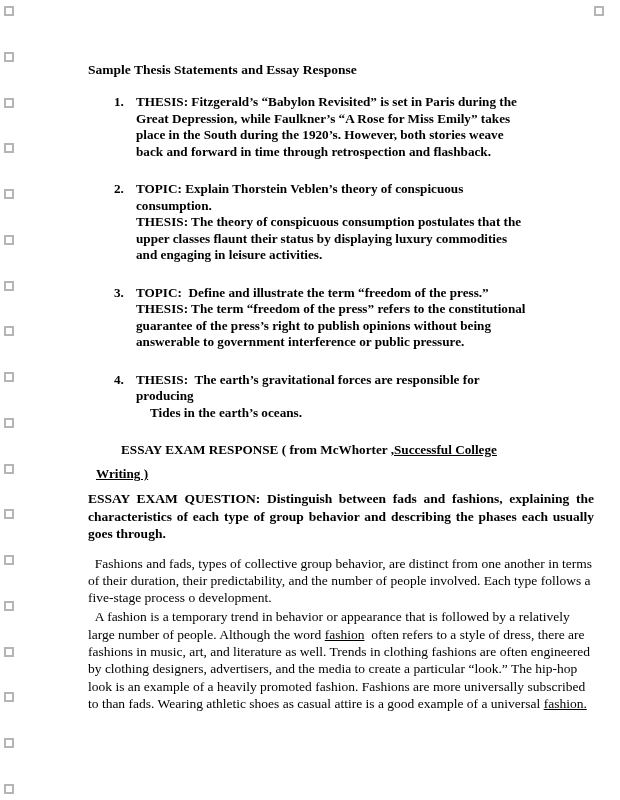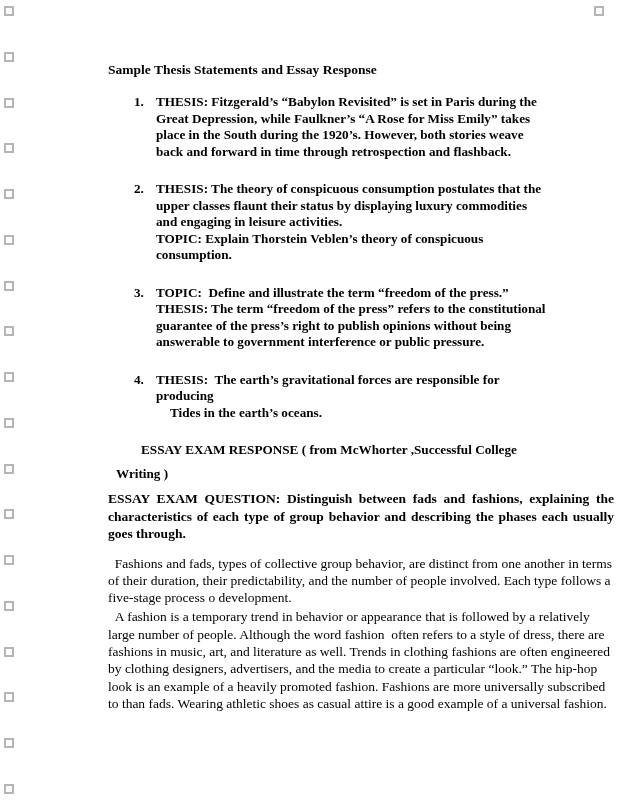--- a/index.html
+++ b/index.html
@@ -16,21 +16,21 @@
     position: absolute; left: 4px; top: 6px; height: 788px;
     display: flex; flex-direction: column; justify-content: space-between;
   }
   .sq {
     width: 10px; height: 10px;
     border: 2px solid #b5b5b5;
     background: #fff;
   }
   .sq-topright { position: absolute; top: 6px; right: 16px; }
   .content {
-    position: absolute; left: 108px; top: 62px; width: 506px;
+    position: absolute; left: 88px; top: 62px; width: 506px;
   }
   .doc-title {
     font-weight: bold; font-size: 13.5px; margin: 0 0 16px 0;
   }
   .items { width: 442px; }
   .item {
     position: relative;
     padding-left: 48px;
     font-weight: bold;
     font-size: 13.2px;
@@ -39,21 +39,21 @@
   }
   .item .num { position: absolute; left: 26px; top: 0; }
   .item p { margin: 0; }
   .pre { white-space: pre-wrap; }
   .thesis-line2 { display: block; margin-left: 14px; }
   .response-heading {
     font-weight: bold; font-size: 13.2px; margin-top: 16px; width: 442px;
   }
   .rh-line1 { text-align: center; margin: 0; }
   .rh-line2 { text-align: left; margin: 8px; }
-  .u { }
+  .u { text-decoration: underline; }
   .exam-question {
     font-weight: bold; font-size: 13.5px; line-height: 1.3;
     margin: 4px 0 0 0; text-align: justify;
   }
   .bodypara {
     font-size: 13.5px; line-height: 1.28;
     margin: 12px 0 0 0; text-align: left;
   }
   .bodypara + .bodypara { margin-top: 2px; }
 </style>
@@ -88,22 +88,22 @@
 
   <div class="items">
 
     <div class="item">
       <span class="num">1.</span>
       <p><span>THESIS:</span><span class="pre"> Fitzgerald’s “Babylon Revisited” is set in Paris during the Great Depression, while Faulkner’s “A Rose for Miss Emily” takes place in the South during the 1920’s. However, both stories weave back and forward in time through retrospection and flashback.</span></p>
     </div>
 
     <div class="item">
       <span class="num">2.</span>
+      <p><span>TOPIC:</span><span class="pre"> Explain Thorstein Veblen’s theory of conspicuous consumption.</span></p>
       <p><span>THESIS:</span><span class="pre"> The theory of conspicuous consumption postulates that the upper classes flaunt their status by displaying luxury commodities and engaging in leisure activities.</span></p>
-      <p><span>TOPIC:</span><span class="pre"> Explain Thorstein Veblen’s theory of conspicuous consumption.</span></p>
     </div>
 
     <div class="item">
       <span class="num">3.</span>
       <p><span>TOPIC:</span><span class="pre">  Define and illustrate the term “freedom of the press.”</span></p>
       <p><span>THESIS:</span><span class="pre"> The term “freedom of the press” refers to the constitutional guarantee of the press’s right to publish opinions without being answerable to government interference or public pressure.</span></p>
     </div>
 
     <div class="item">
       <span class="num">4.</span>

